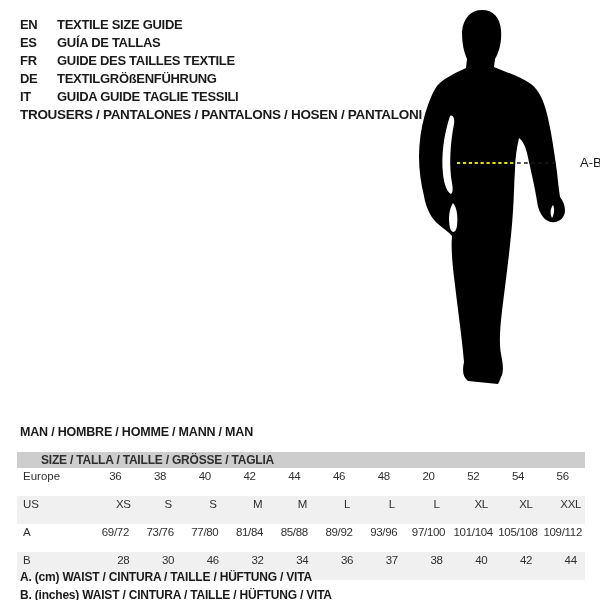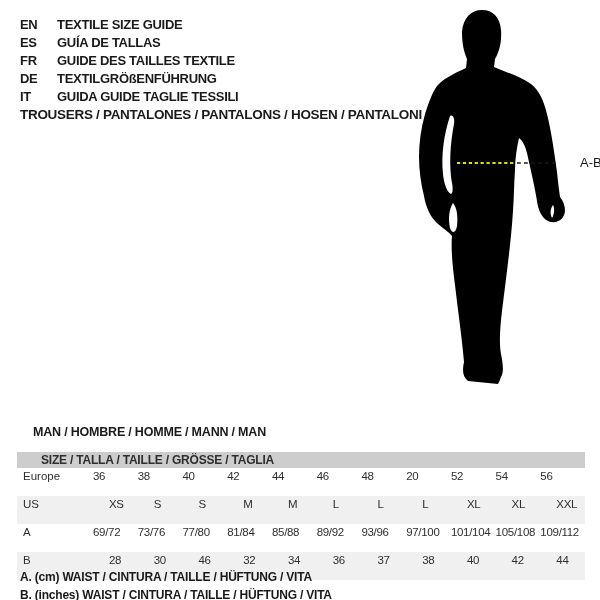--- a/index.html
+++ b/index.html
@@ -30,36 +30,36 @@
   .figure .body-shape { fill:var(--silhouette, #000000); }
   .figure .cutout { fill:#ffffff; }
 
   .ab-label {
     position:absolute; left:580px; top:155px;
     font-size:13px; letter-spacing:0px; white-space:nowrap;
   }
 
   .man-label {
     position:absolute; left:20px; top:425px;
-    font-weight:bold; font-size:12.5px; letter-spacing:-0.2px; white-space:nowrap;margin-left:13px;
+    font-weight:bold; font-size:12.5px; letter-spacing:-0.2px; white-space:nowrap;
   }
 
   
   .size-table { position:absolute; left:17px; top:452px; width:568px; }
   .thead {
     height:16px; line-height:16px;
     background:var(--table_header_bg, #cdcdcd);
     font-weight:bold; font-size:12px; letter-spacing:-0.2px;
     padding-left:24px; box-sizing:border-box;
     color:#2e2e2e;
   }
   .trow { display:flex; height:28px; line-height:16px; font-size:11.5px; color:#2f2f2f; }
   .trow.stripe { background:var(--table_stripe_bg, #f0f0f0);gap:16px; }
   .tlabel { flex:0 0 76px; width:76px; padding-left:6px; box-sizing:border-box; }
-  .tcell { flex:1 1 0; letter-spacing:-0.3px; }
+  .tcell { flex:1 1 0; text-align:center; letter-spacing:-0.3px; }
 
   
   .notes {
     position:absolute; left:20px; top:569px;
     font-weight:bold; font-size:12px; letter-spacing:-0.2px;
     line-height:17.5px; white-space:nowrap;
   }
 </style>
 </head>
 <body>

